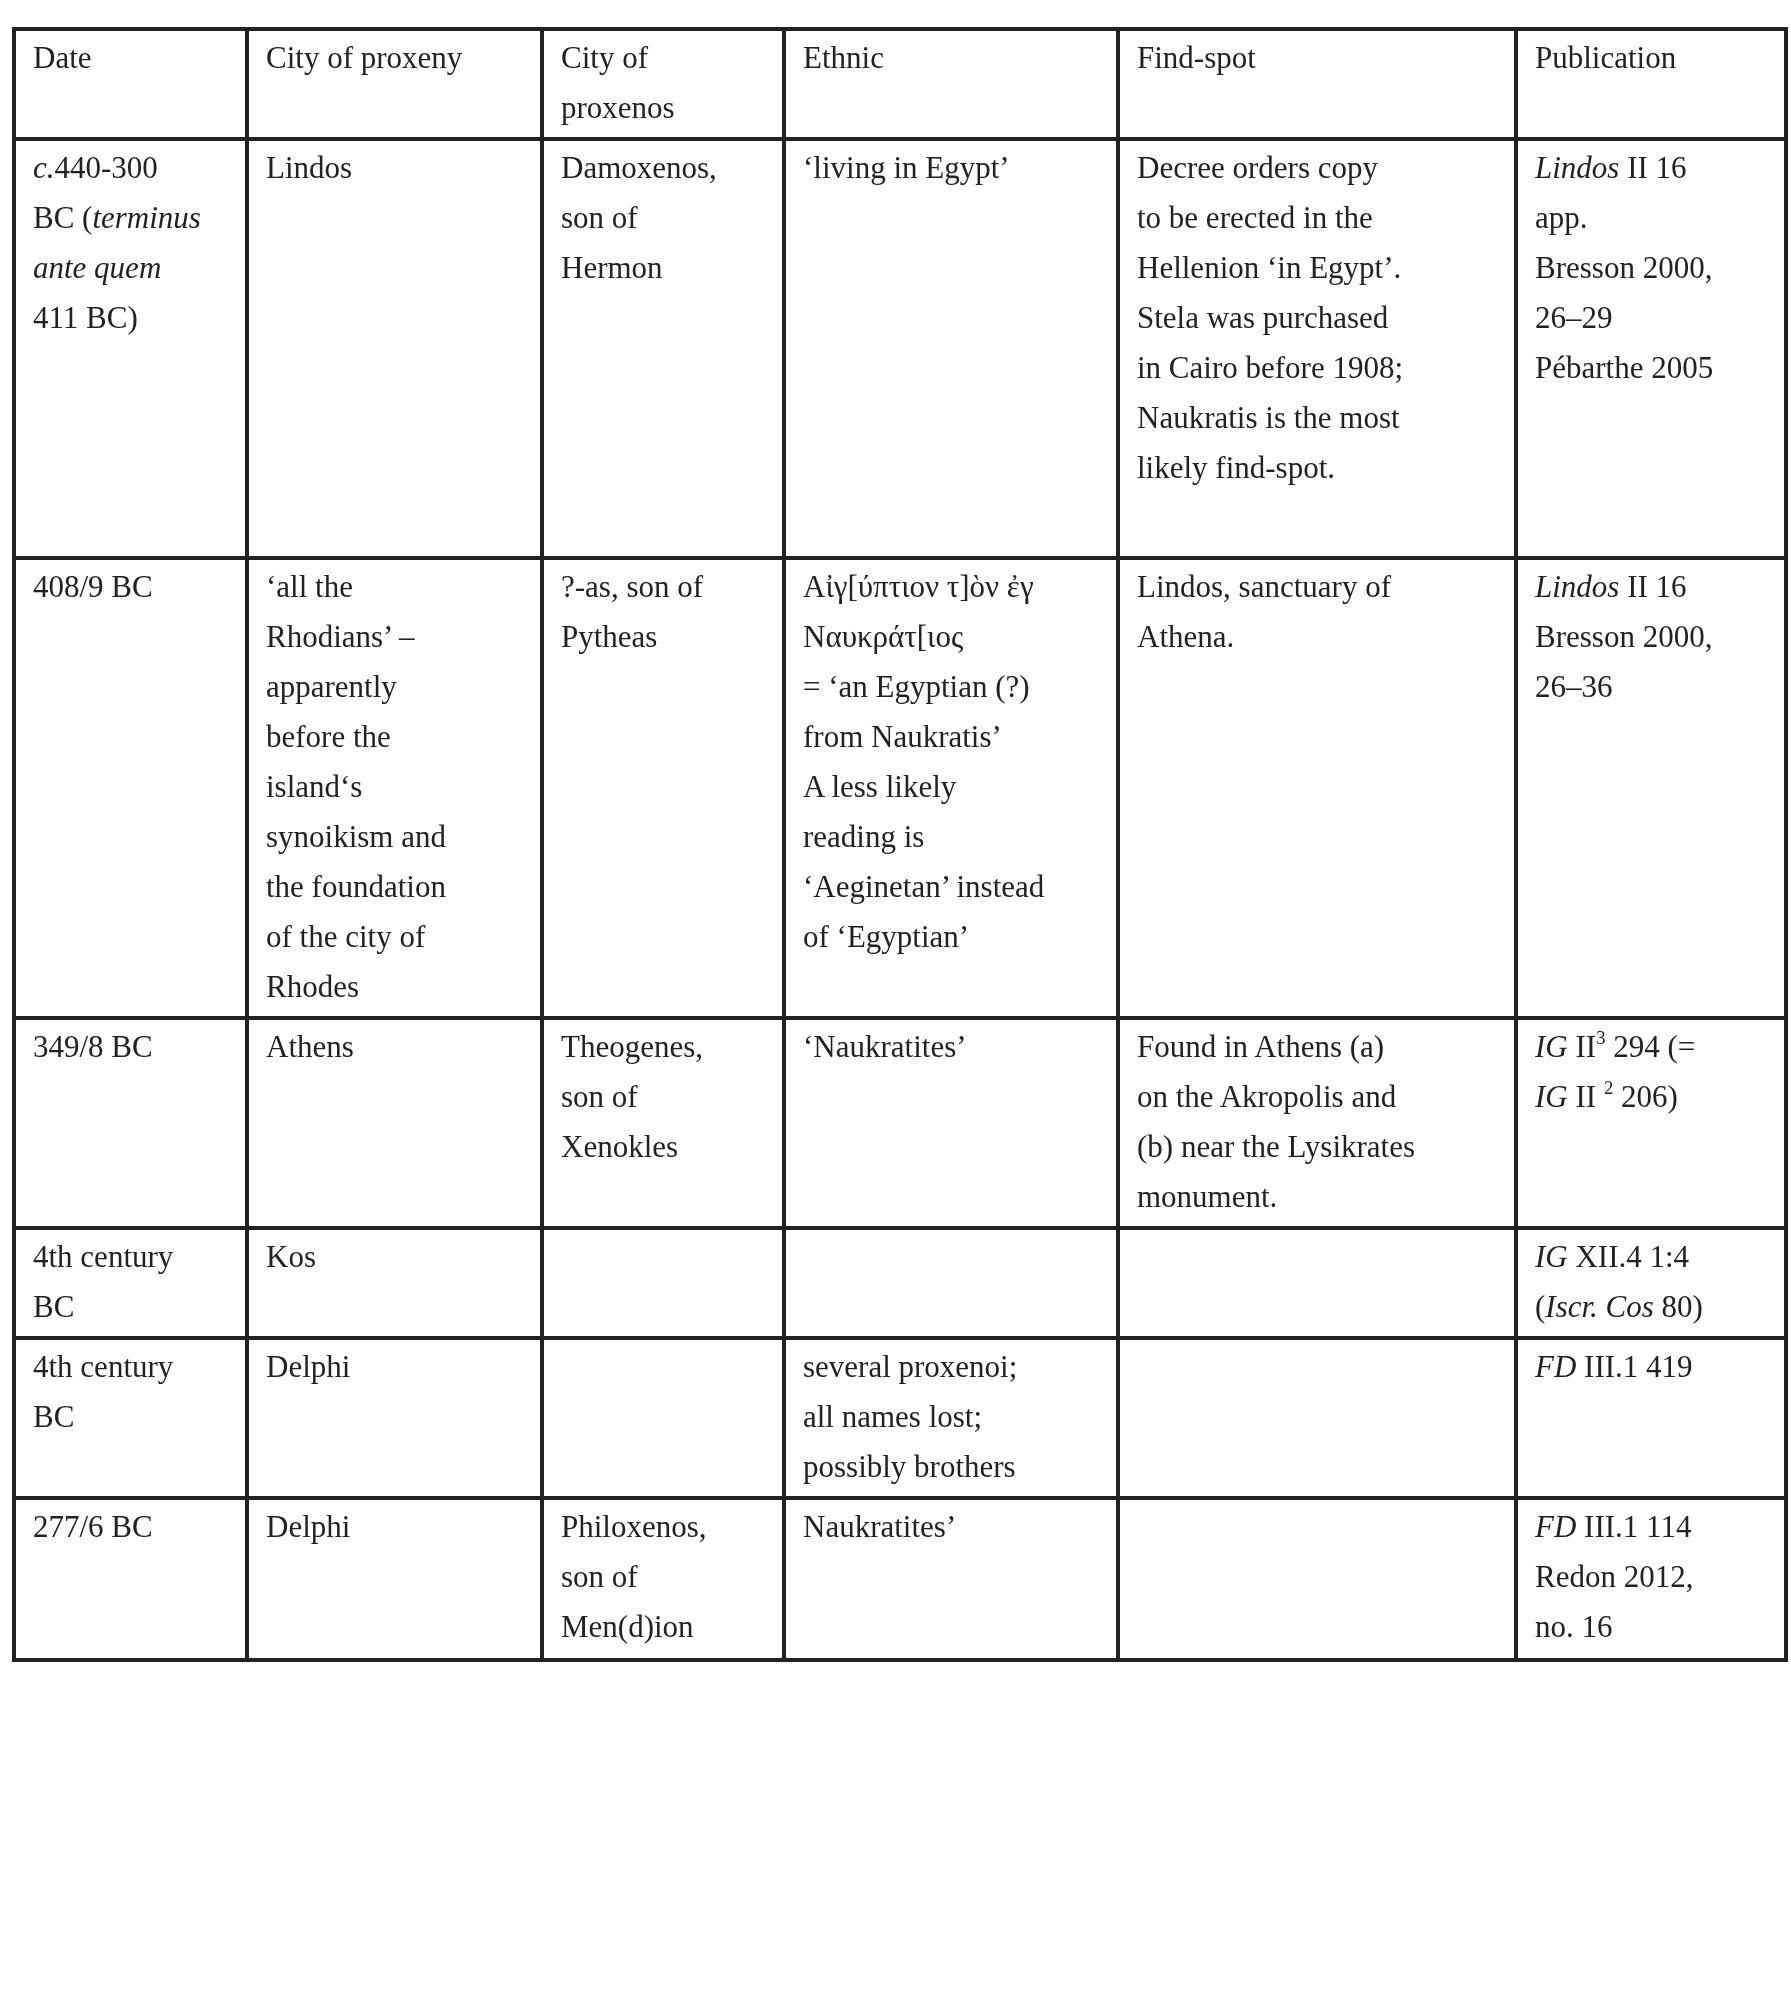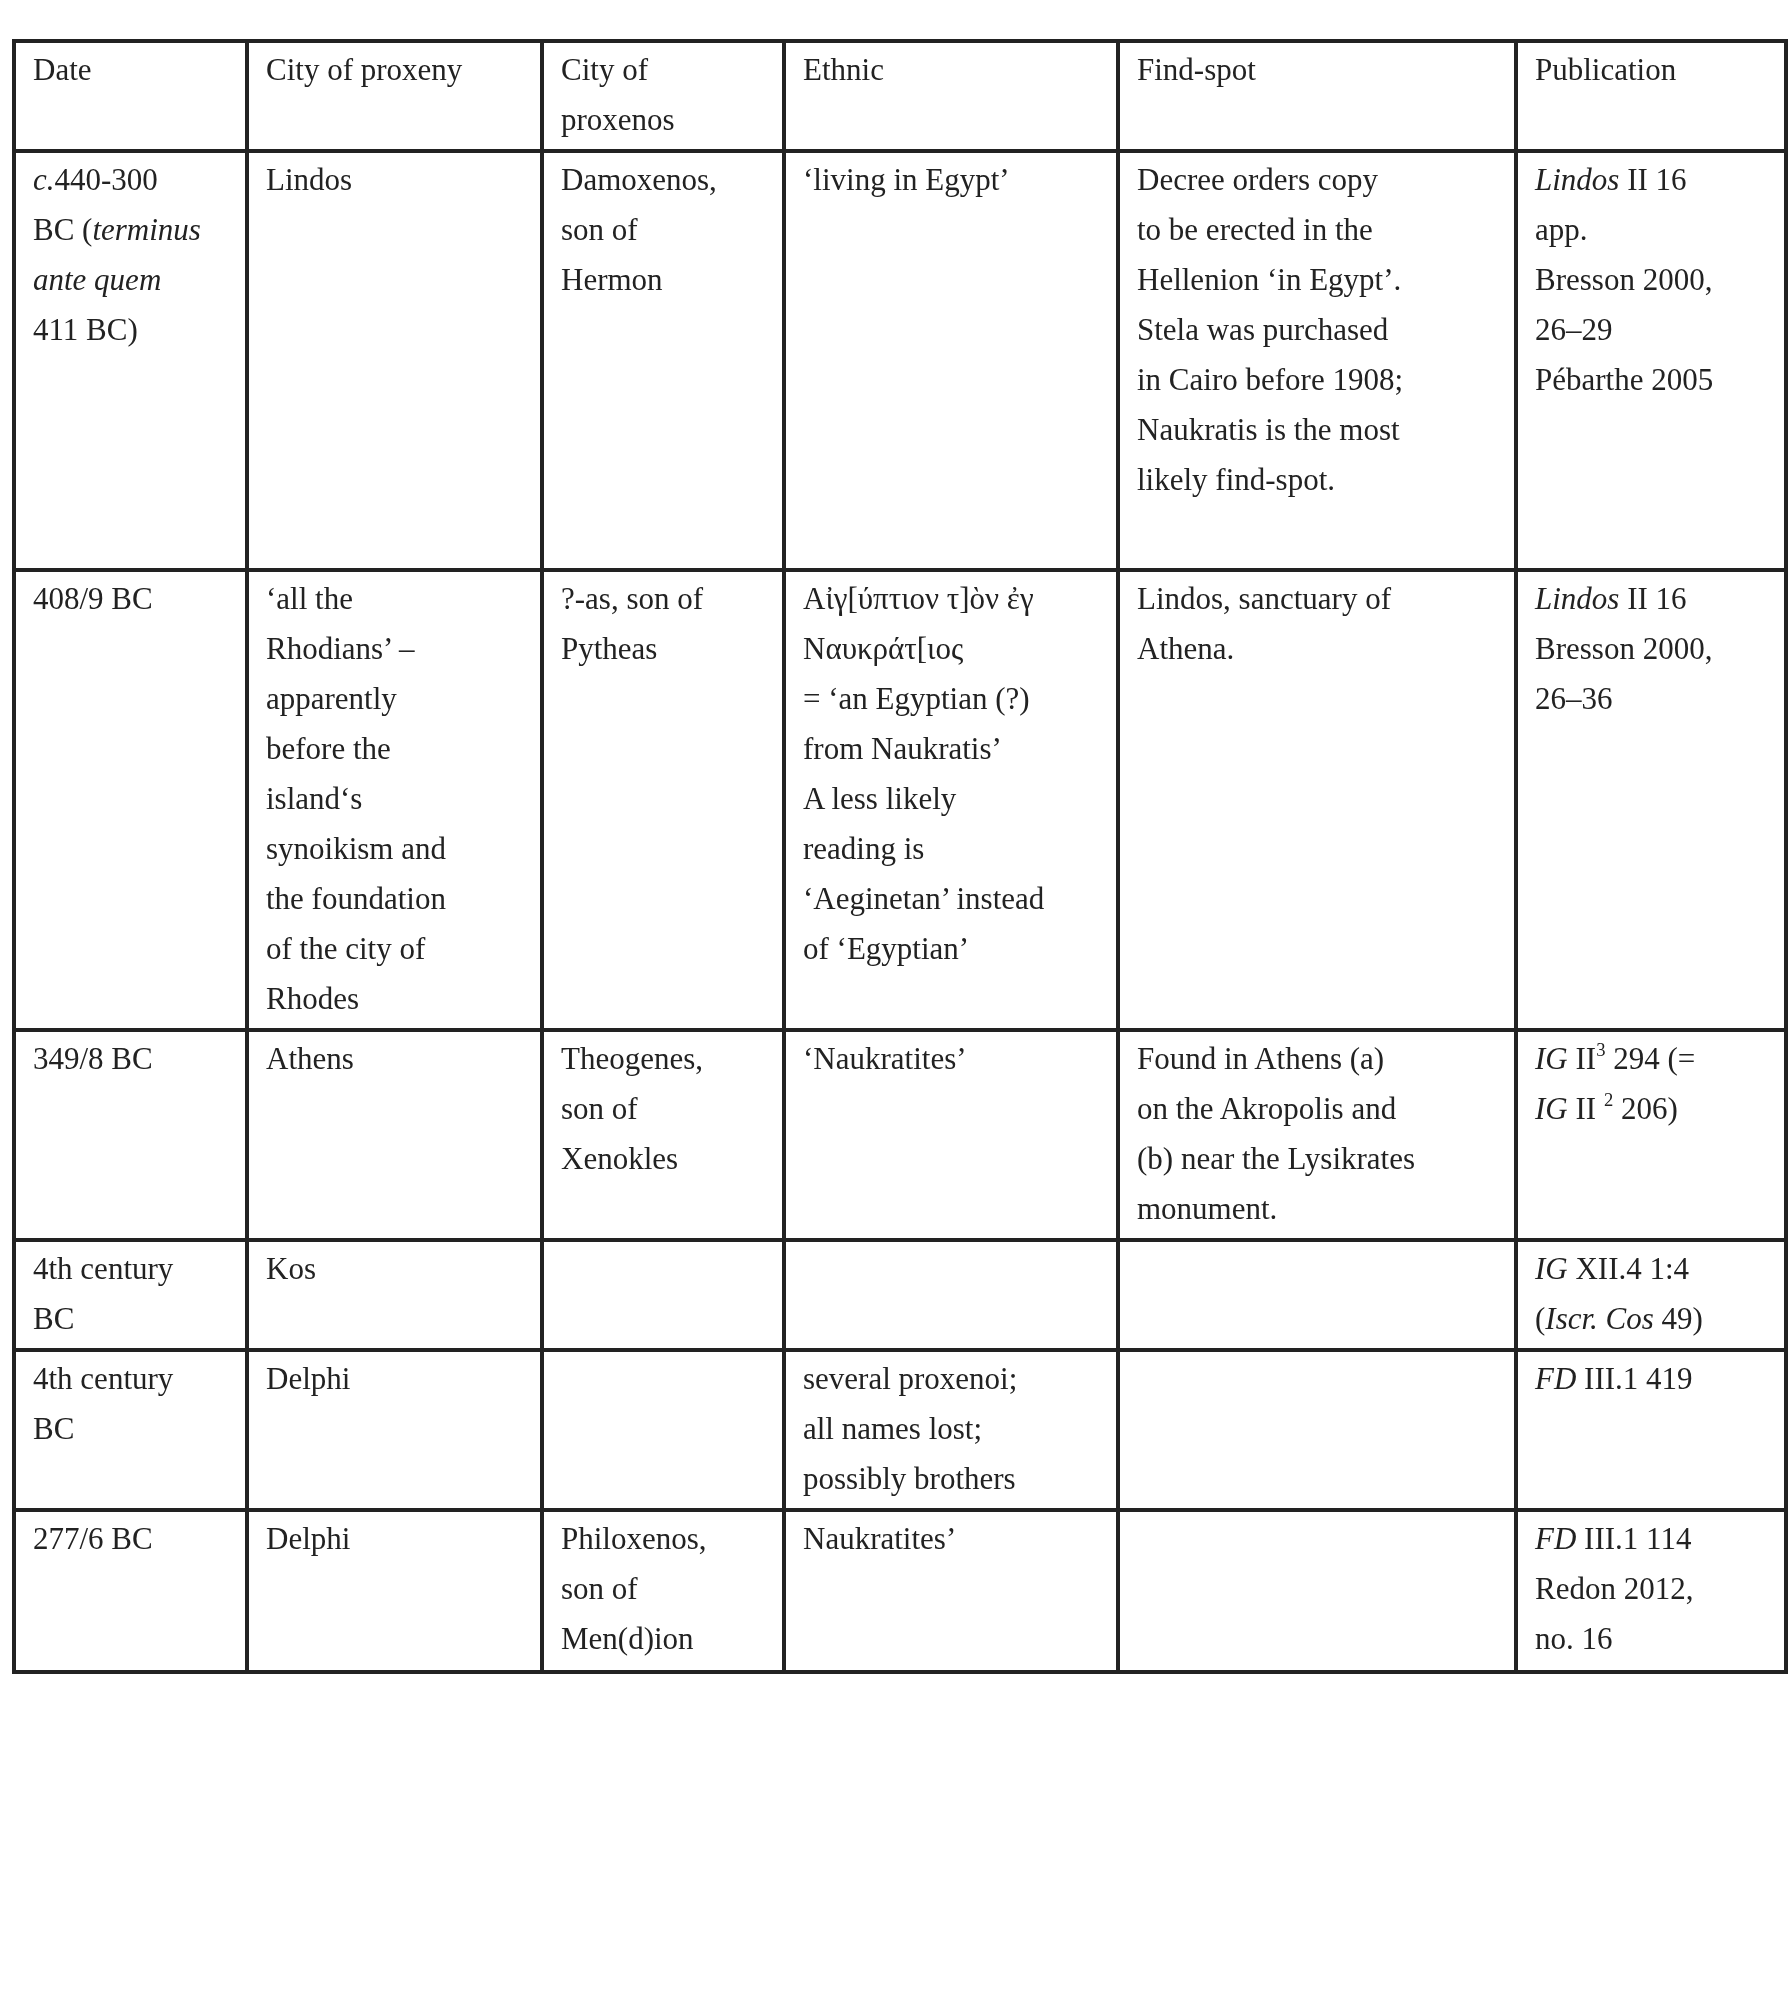--- a/index.html
+++ b/index.html
@@ -1,21 +1,21 @@
 <!DOCTYPE html>
 <html><head>
 <meta charset="utf-8">
 <style>
   html, body { margin: 0; padding: 0; background: #ffffff; }
   body { width: 1791px; height: 2004px; position: relative; overflow: hidden; }
   #tbl {
     position: absolute; left: 12px; top: 27px;
     border-collapse: collapse; table-layout: fixed;
     font-family: "Liberation Serif", "DejaVu Serif", serif;
-    font-size: 31px; line-height: 50px; color: #222222; margin-top: 12px;
+    font-size: 31px; line-height: 50px; color: #222222;
   }
   #tbl td {
     border: 4px solid #222222;
     vertical-align: top;
     padding: 2px 8px 0 17px;
     box-sizing: border-box;
     overflow: hidden;
     white-space: pre-wrap;
   }
   #tbl i { font-style: italic; }
@@ -110,21 +110,21 @@
 </span><i>IG</i><span> II </span><sup>2</sup><span> 206)</span></td>
       </tr>
       <tr style="height: 110px;">
         <td><span>4th century
 BC</span></td>
         <td><span>Kos</span></td>
         <td></td>
         <td></td>
         <td></td>
         <td><i>IG</i><span> XII.4 1:4
-(</span><i>Iscr. Cos</i><span> 49)</span></td>
+(</span><i>Iscr. Cos</i><span> 80)</span></td>
       </tr>
       <tr style="height: 160px;">
         <td><span>4th century
 BC</span></td>
         <td><span>Delphi</span></td>
         <td></td>
         <td><span>several proxenoi;
 all names lost;
 possibly brothers</span></td>
         <td></td>

